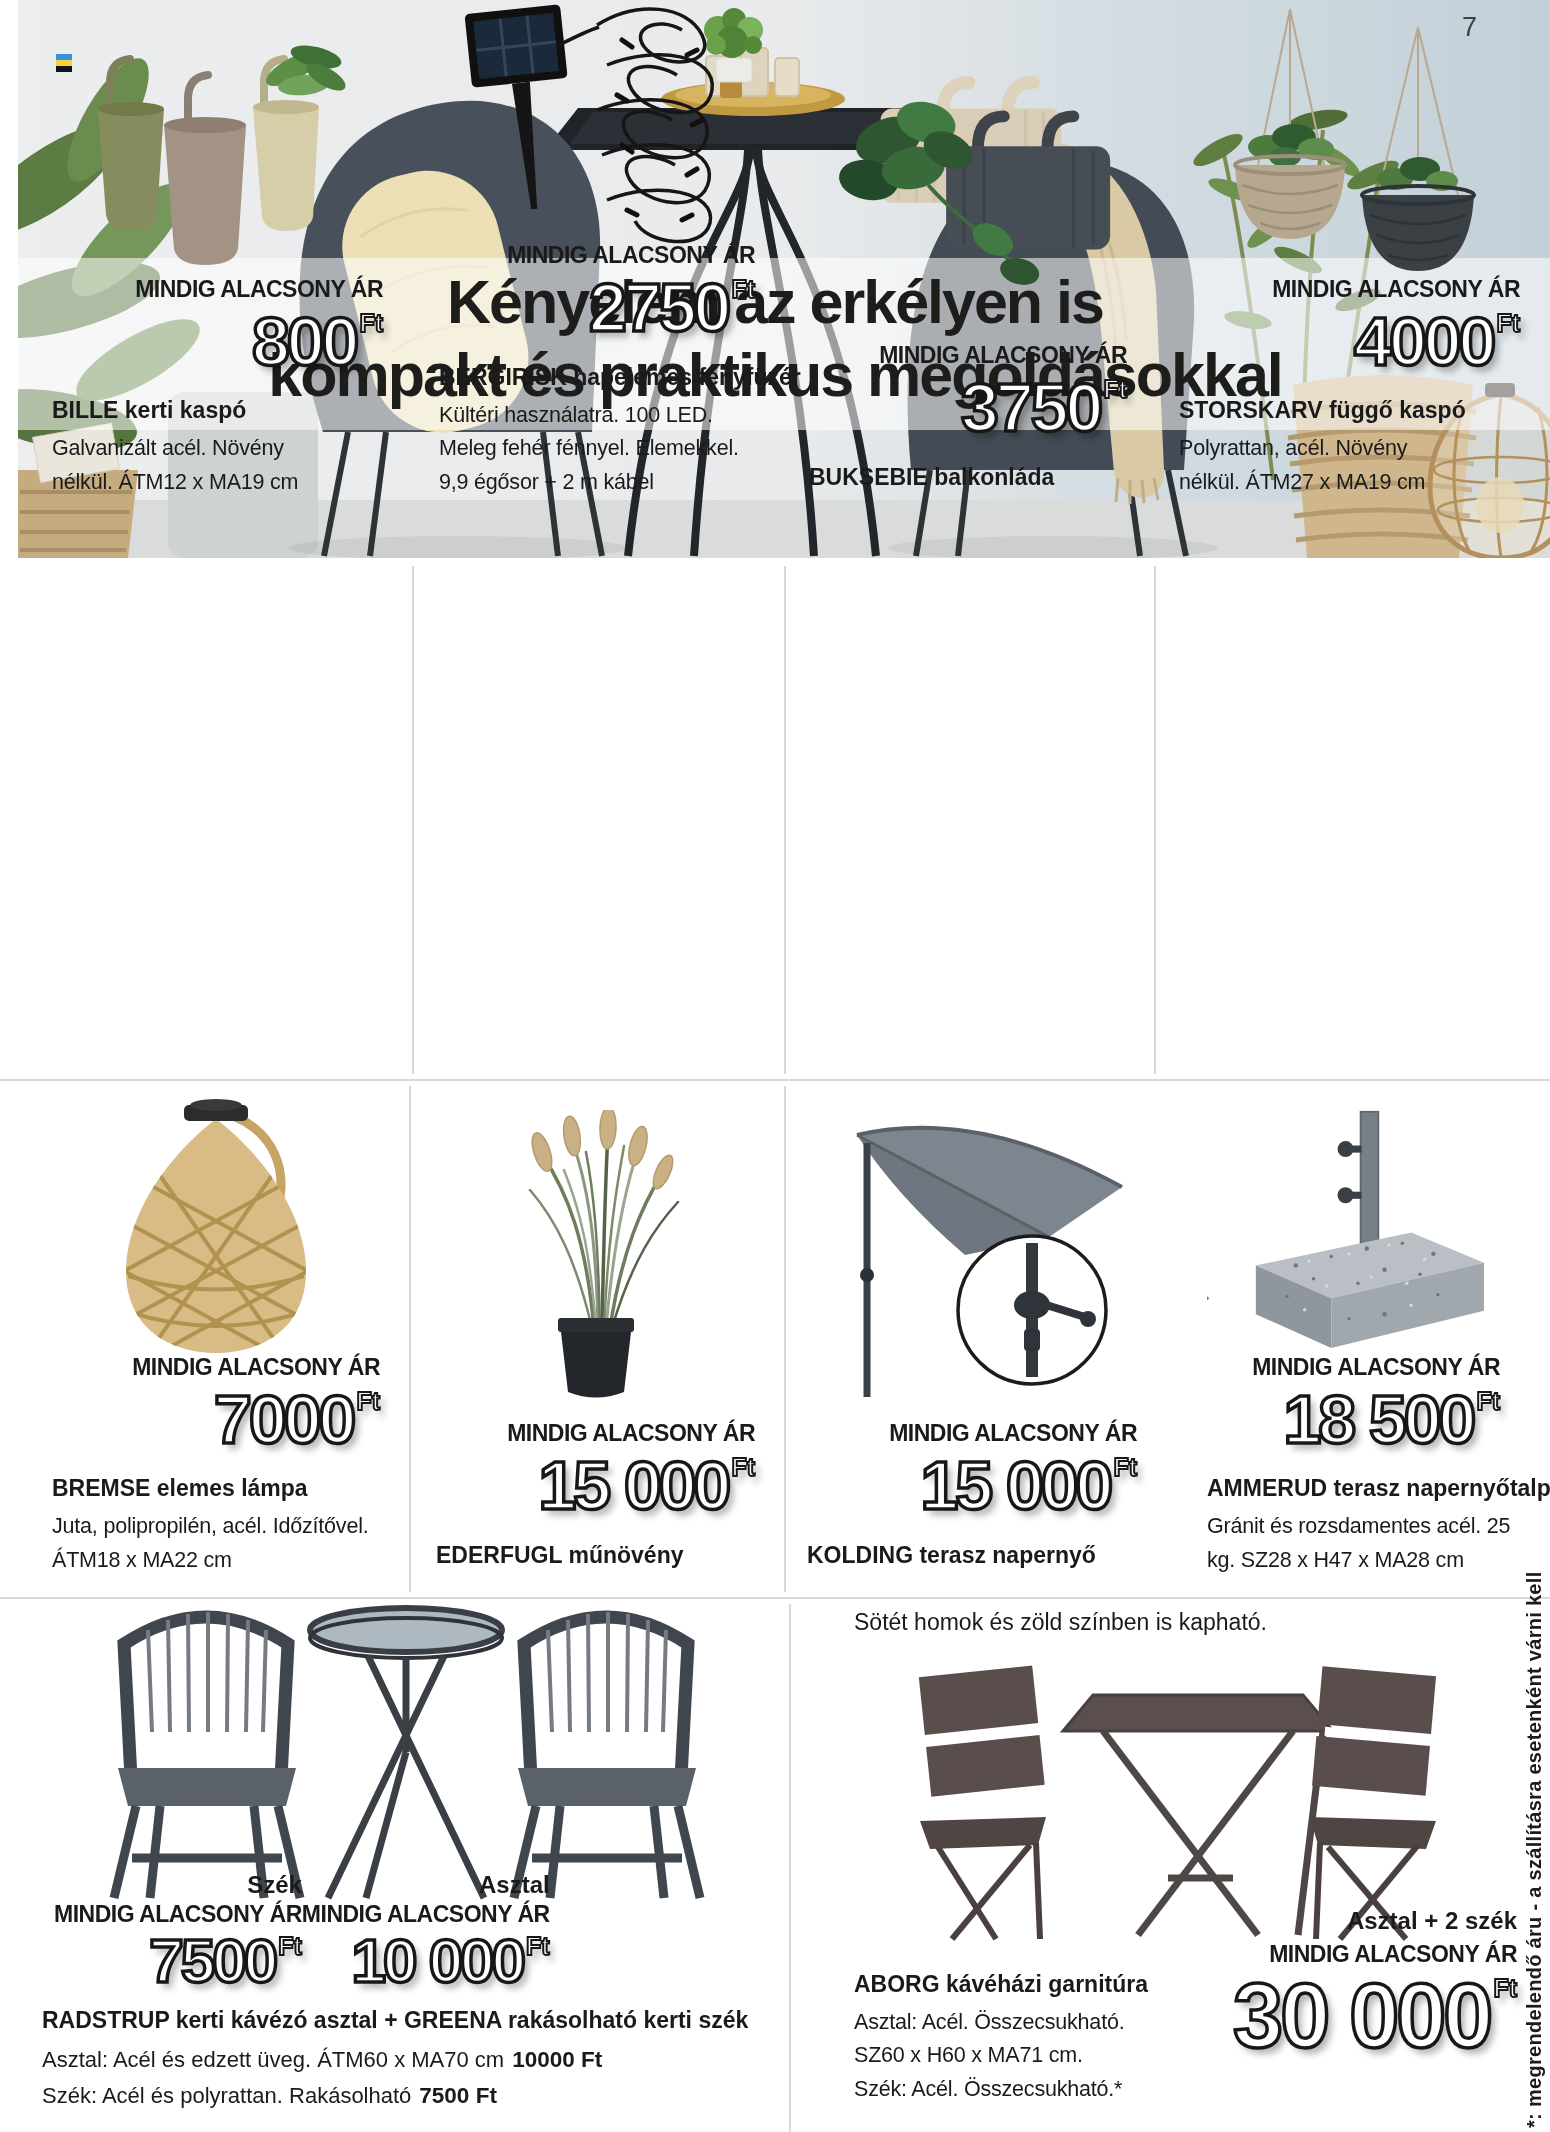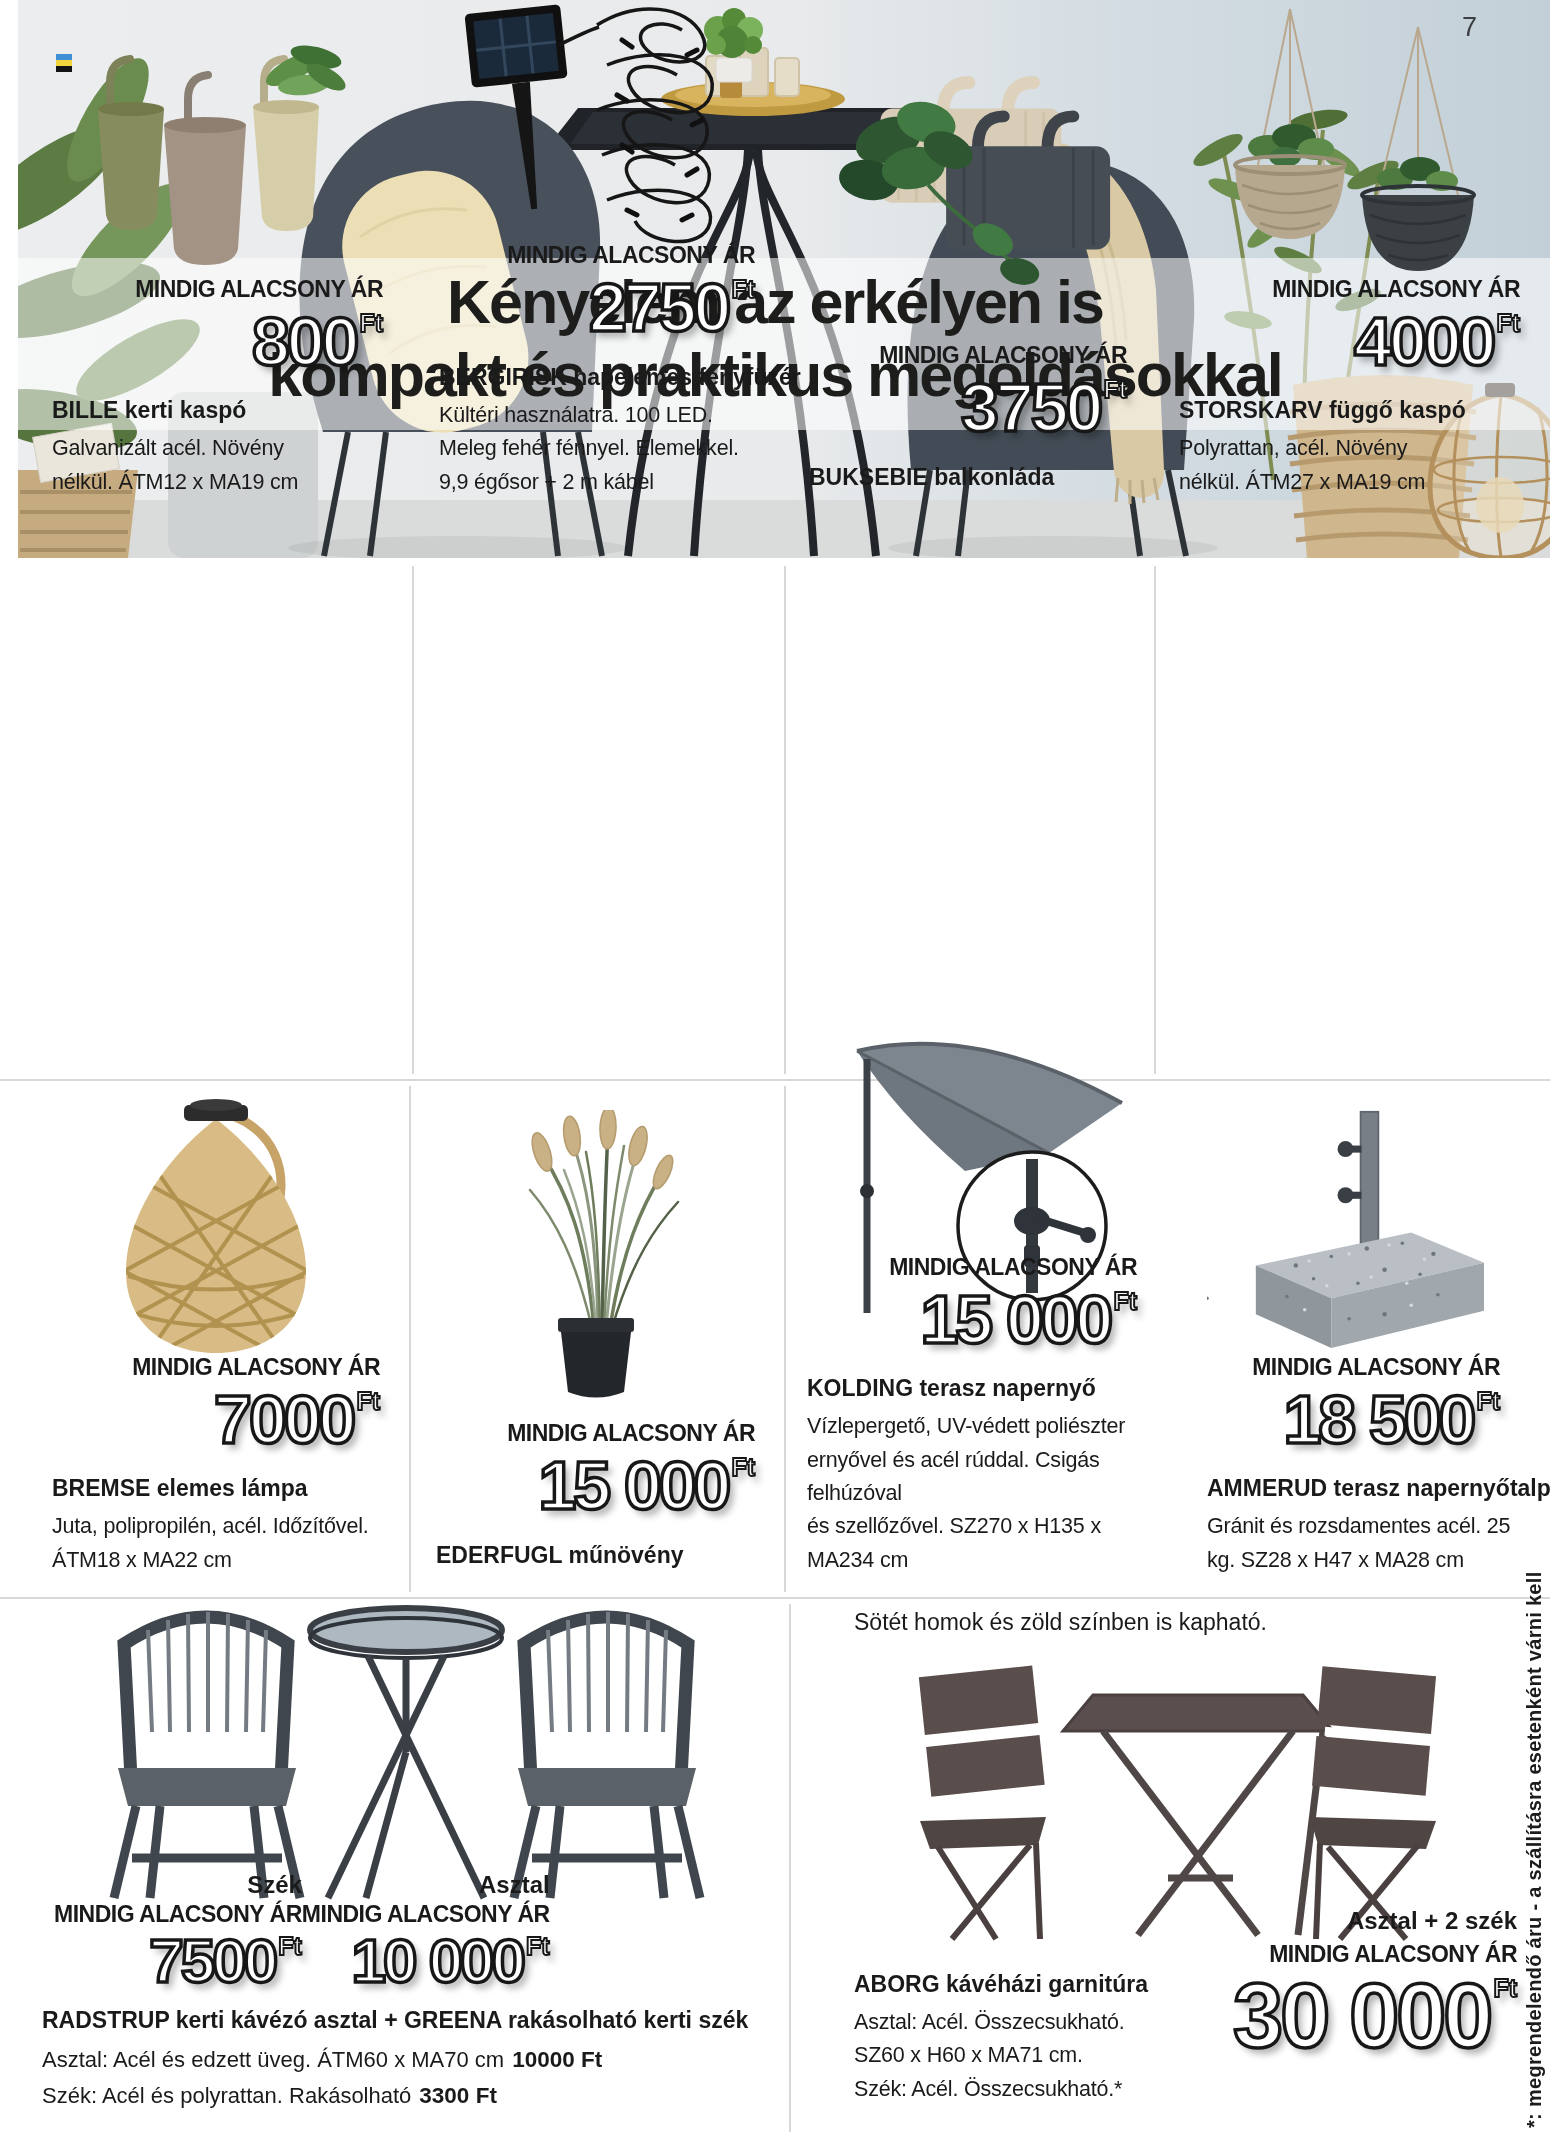--- a/index.html
+++ b/index.html
@@ -463,23 +463,20 @@
           <ellipse cx="225" cy="200" rx="18" ry="14" fill="#2f343a"></ellipse>
           <path d="M233,198 L278,212" stroke="#2f343a" stroke-width="8" stroke-linecap="round"></path>
           <circle cx="281" cy="214" r="8" fill="#2f343a"></circle>
           <rect x="217" y="224" width="16" height="22" rx="4" fill="#2f343a"></rect>
         </g>
       </svg>
     </div>
     <div class="badge">MINDIG ALACSONY ÁR</div>
     <div class="price"><span>15 000</span><span class="ft">Ft</span></div>
     <div class="pname">KOLDING terasz napernyő</div>
-    <div class="pdesc">Vízlepergető, UV-védett poliészter
-ernyővel és acél rúddal. Csigás felhúzóval
-és szellőzővel. SZ270 x H135 x MA234 cm</div>
   </div>
 
   <div class="cell c24">
     <div class="imgbox">
       <svg width="330" height="290" viewBox="0 0 330 290">
         <rect x="173" y="22" width="20" height="160" fill="#787f86" stroke="#5f666d" stroke-width="2"></rect>
         <rect x="160" y="60" width="14" height="8" fill="#3a3f45"></rect>
           <circle cx="156" cy="64" r="9" fill="#3a3f45"></circle>
         <rect x="160" y="112" width="14" height="8" fill="#3a3f45"></rect>
           <circle cx="156" cy="116" r="9" fill="#3a3f45"></circle>
@@ -588,21 +585,21 @@
       </div>
       <div class="mini">
         <div class="mlabel">Asztal</div>
         <div class="badge">MINDIG ALACSONY ÁR</div>
         <div class="price mid"><span>10 000</span><span class="ft">Ft</span></div>
       </div>
     </div>
     <div class="combo-text">
       <div class="pname">RADSTRUP kerti kávézó asztal + GREENA rakásolható kerti szék</div>
       <div class="cline"><span>Asztal: Acél és edzett üveg. ÁTM60 x MA70 cm</span><span class="bp">10000 Ft</span></div>
-      <div class="cline"><span>Szék: Acél és polyrattan. Rakásolható</span><span class="bp">3300 Ft</span></div>
+      <div class="cline"><span>Szék: Acél és polyrattan. Rakásolható</span><span class="bp">7500 Ft</span></div>
     </div>
   </div>
 
   <div class="cell c32" style="position:absolute;">
     <div class="anote">Sötét homok és zöld színben is kapható.</div>
     <div class="aimg">
       <svg width="620" height="300" viewBox="0 0 620 300">
 
         <g>
           <polygon points="225,52 435,52 465,88 195,88" fill="#5a4f4e" stroke="#4a403f" stroke-width="3"></polygon>

